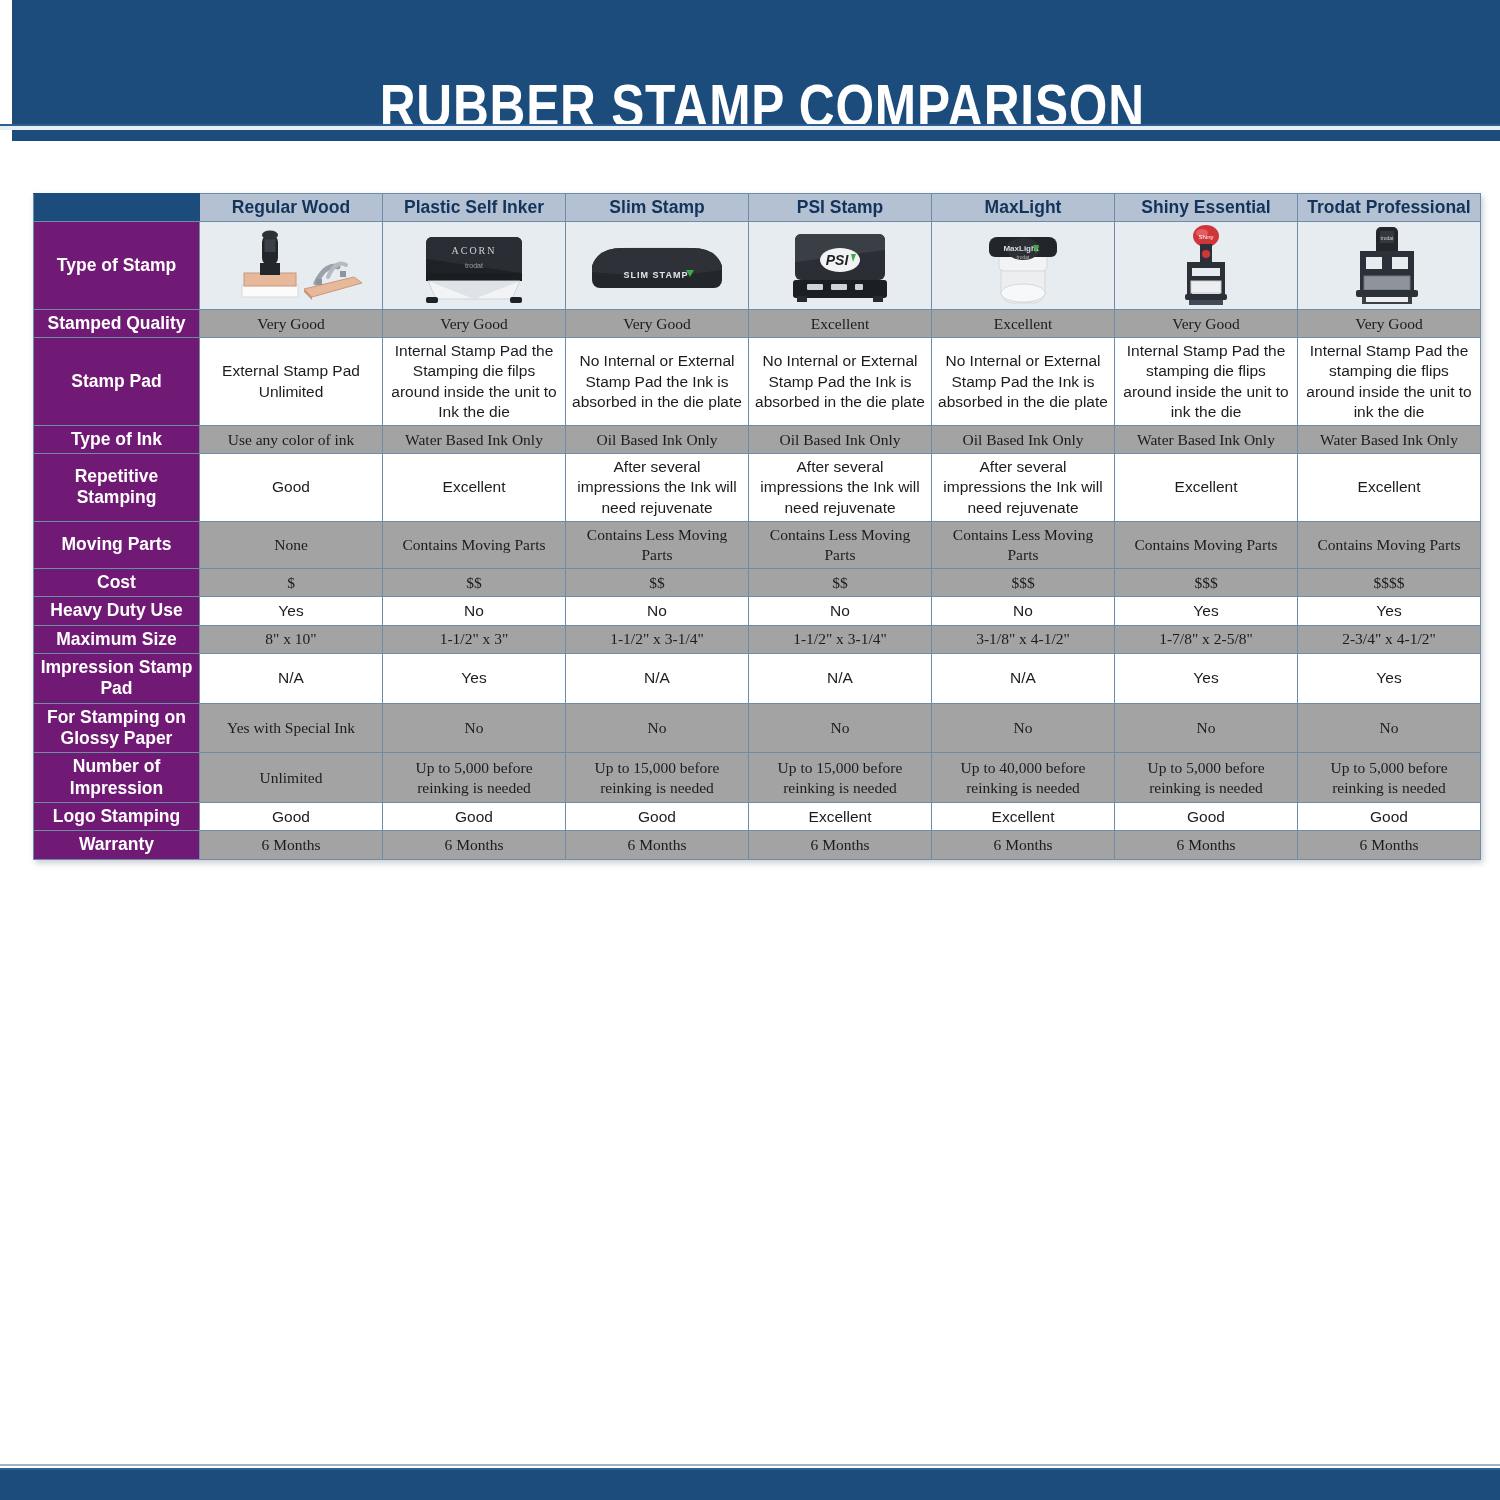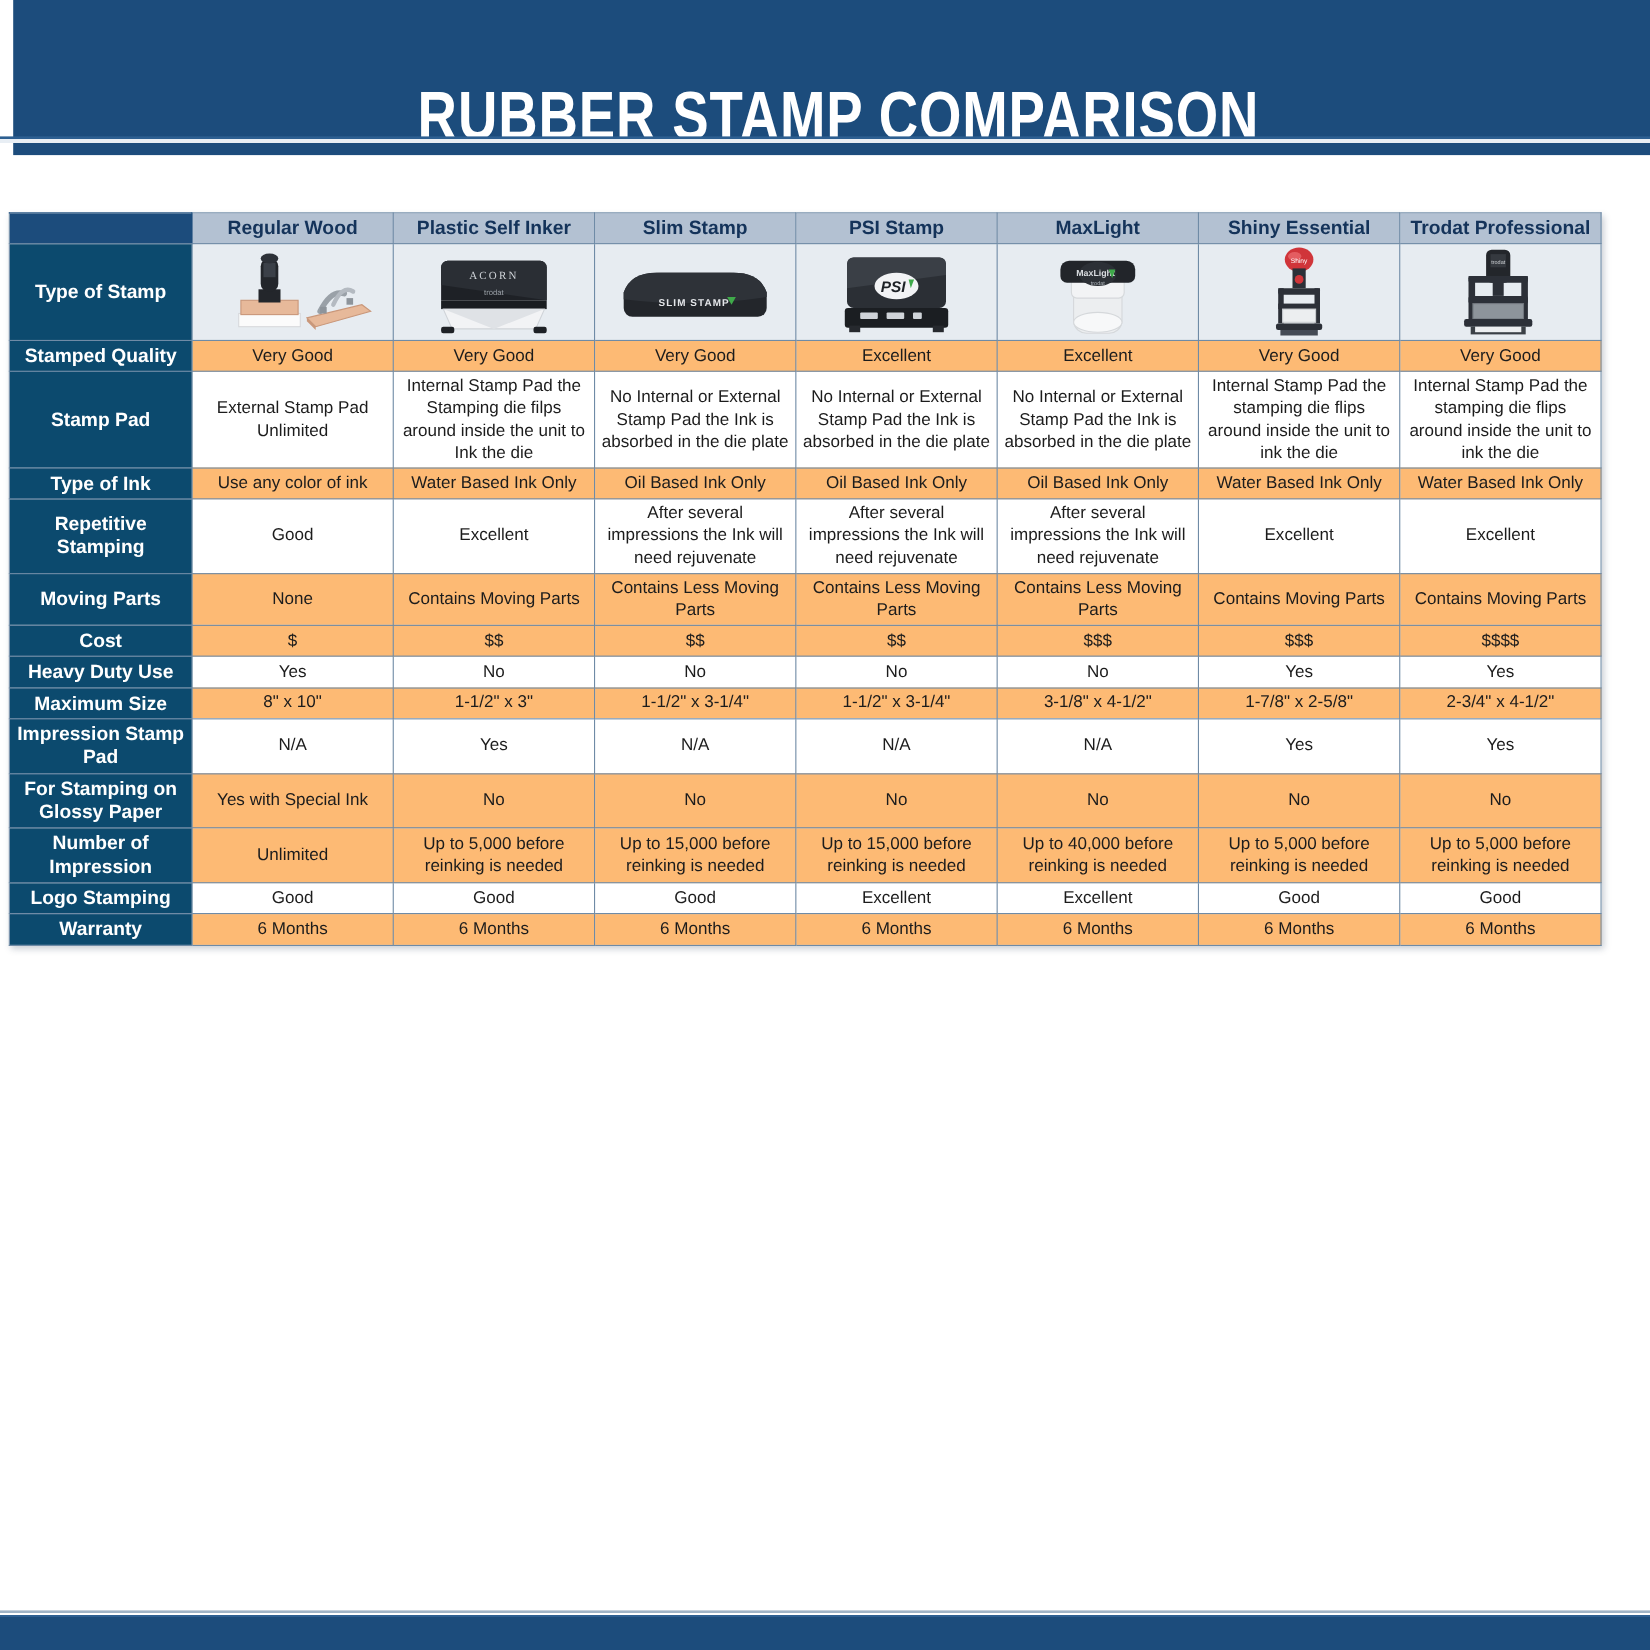--- a/index.html
+++ b/index.html
@@ -41,21 +41,21 @@
   }
   #footer-banner {
     position: absolute; left: 0; top: 1470px;
     width: 1500px; height: 30px;
     background: #1c4c7c;
   }
 
   
   #comparison-table {
     position: absolute;
-    left: 8px; top: 193px;
+    left: 33px; top: 193px;
     width: 1446px;
     border-collapse: collapse;
     table-layout: fixed;
     box-shadow: 2px 3px 6px rgba(60,80,100,0.28);
     background: #ffffff;
   }
   #comparison-table td, #comparison-table th {
     border: 1px solid #6f8ba6;
     vertical-align: middle;
     text-align: center;
@@ -76,41 +76,41 @@
     white-space: nowrap;
   }
   .colhead-corner {
     background: #1c4c7c;
     border-right: 1px solid #1c4c7c !important;
     border-top: 1px solid #1c4c7c !important;
   }
 
   
   .rowlabel {
-    background: #0c4a6e;
+    background: #701a75;
     color: #ffffff;
     font-size: 17.5px;
     font-weight: bold;
     text-align: left;
     padding-left: 14px;
     padding-right: 6px;
     line-height: 1.22;
     border-color: #1c4c7c;
     border-bottom: 2px solid #e6ecf3;
   }
   .rowlabel-first { border-top: 1px solid #1c4c7c; }
 
   
   .cell {
     font-size: 15.5px;
     color: #1c1c1c;
     line-height: 1.30;
     font-weight: normal;
   }
-  tr.alt .cell { background: #fdba74; }
+  tr.alt .cell { background: #a3a3a3; font-family: Liberation Serif, serif; }
   tr.plain .cell { background: #ffffff; }
   tr.imgrow .cell { background: #e7ecf1; }
 
   
   .imgrow td.cell { height: 88px; padding: 4px; }
   .stamp-art {
     width: 100%; height: 80px;
     display: flex; align-items: center; justify-content: center;
     gap: 6px;
   }

